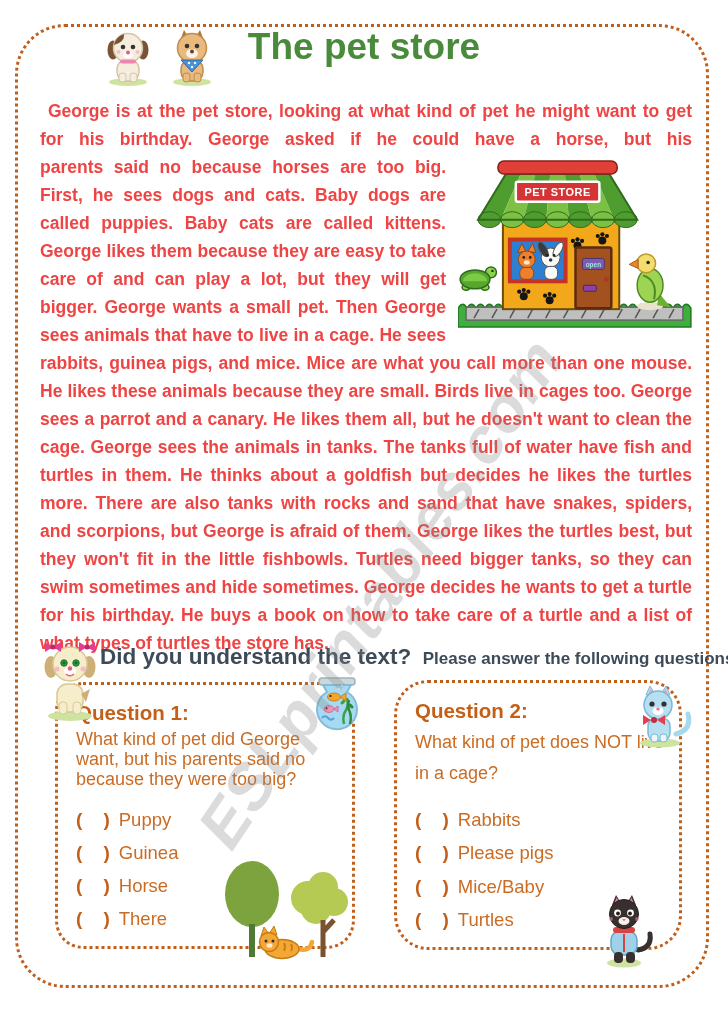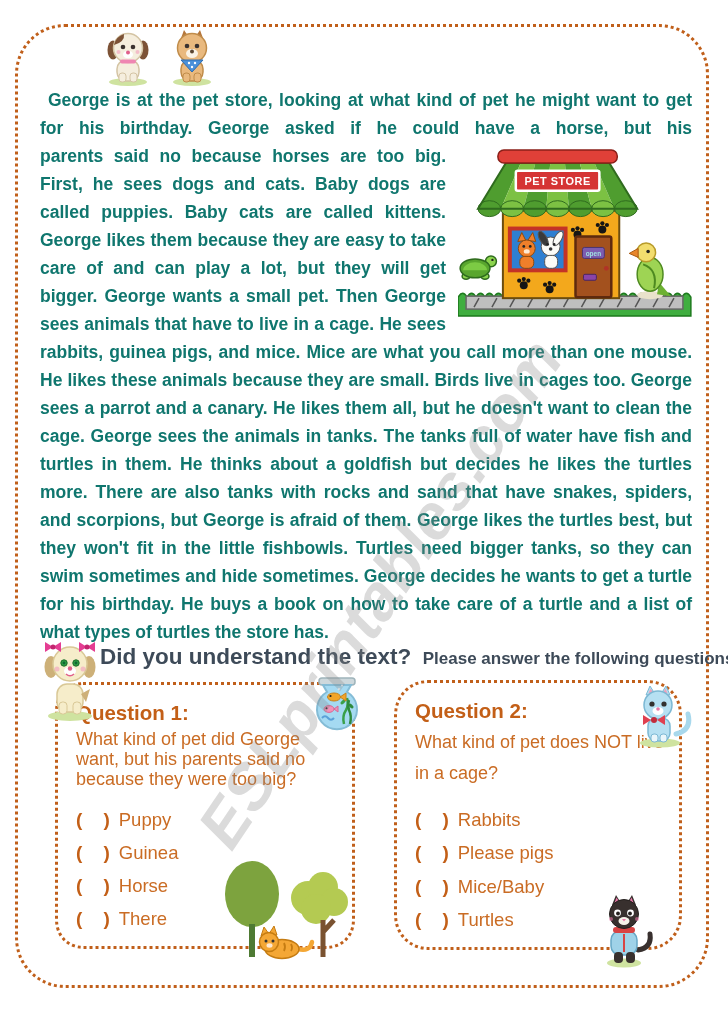--- a/index.html
+++ b/index.html
@@ -4,21 +4,21 @@
 <style>
   html,body{margin:0;padding:0;background:#ffffff;}
   body{width:728px;height:1029px;position:relative;overflow:hidden;
        font-family:"Liberation Sans","DejaVu Sans",sans-serif;}
   .page{position:absolute;inset:0;}
   .frame{position:absolute;left:15px;top:24px;width:694px;height:964px;
          border:3.5px dotted #c05f1a;border-radius:50px;box-sizing:border-box;z-index:0;}
   .hdr-icons{position:absolute;left:100px;top:28px;display:flex;gap:8px;z-index:2;}
   .title{position:absolute;left:0;top:26px;width:100%;text-align:center;
          font-size:37px;font-weight:bold;color:#4a8b3b;z-index:1;}
-  .passage{position:absolute;left:40px;top:86px;width:652px;color:#0f766e;
+  .passage{position:absolute;left:40px;top:97px;width:652px;color:#ef4444;
            font-weight:bold;font-size:17.5px;line-height:28px;text-align:justify;z-index:2;}
   .p1{display:block;text-align:justify;text-align-last:justify;text-indent:8px;}
   .store-art{float:right;width:234px;height:184px;margin:3px 0 6px 12px;}
   .quiz-head{position:absolute;left:100px;top:644px;width:590px;text-align:center;
              color:#3d4a58;z-index:2;white-space:nowrap;}
   .quiz-head .main{font-size:22.5px;font-weight:bold;text-align:center;}
   .quiz-head .sub{font-size:17px;font-weight:bold;margin-left:7px;}
   .qbox{position:absolute;border:3.5px dotted #c05f1a;box-sizing:border-box;z-index:1;
         padding:16px 12px 0 18px;}
   #q1{left:55px;top:682px;width:300px;height:267px;border-radius:28px;}
@@ -76,20 +76,21 @@
         <circle cx="33" cy="18" r="2.3" fill="#3a3230"></circle>
       <ellipse cx="28" cy="25.5" rx="6" ry="4.5" fill="#faf3e6"></ellipse>
       <circle cx="28" cy="23.5" r="2" fill="#5a4632"></circle>
       <polygon points="17,32 39,32 28,44" fill="#4a90d9" stroke="#2e6cb0"></polygon>
       <circle cx="25" cy="35" r="1.2" fill="#fff"></circle>
         <circle cx="31" cy="35" r="1.2" fill="#fff"></circle>
         <circle cx="28" cy="39" r="1.2" fill="#fff"></circle>
     </svg>
   </div>
 
+  <div class="title">The pet store</div>
 
   <div class="passage">
     <span class="p1">George is at the pet store, looking at what kind of pet he might want to get for his birthday. George asked if he could have a horse, but his</span>
     <div>
       <svg class="store-art" viewBox="0 0 235 185">
         <defs>
           <g id="paw" fill="#151515">
             <circle r="4" cy="1"></circle>
               <circle cx="-4.6" cy="-3.6" r="2.1"></circle>
               <circle cy="-5.2" r="2.1"></circle>

